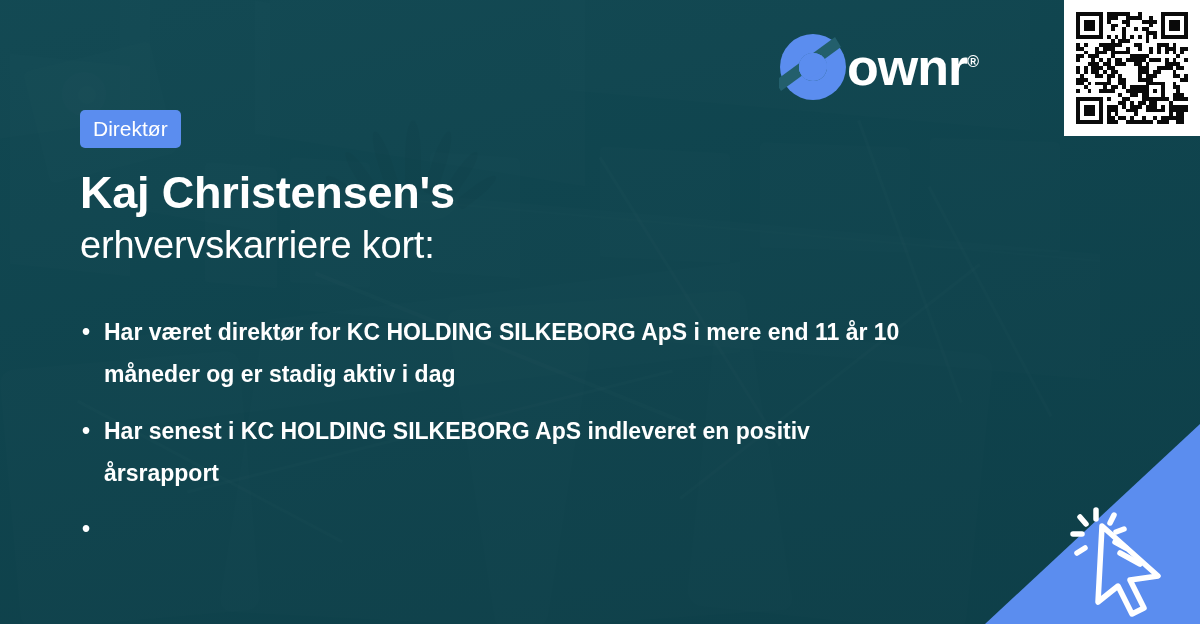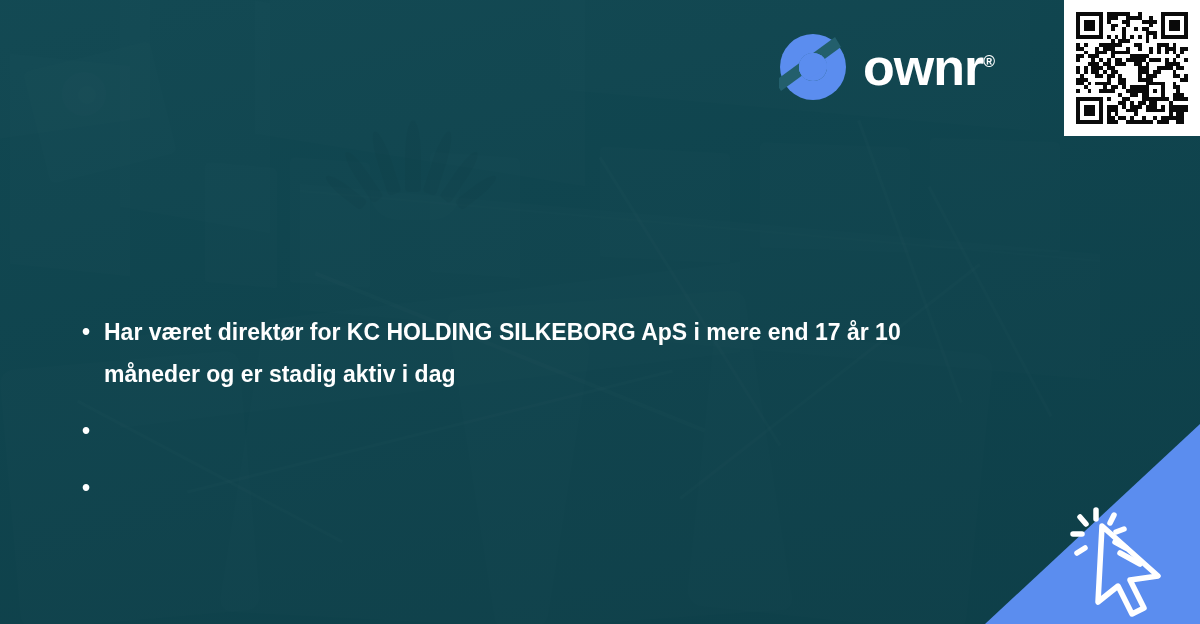--- a/index.html
+++ b/index.html
@@ -150,21 +150,20 @@
   .qr i { background: #ffffff; display: block; }
   .qr i.on { background: #0a0a0a; }
 
   
   .logo {
     position: absolute;
     top: 33px;
     left: 779px;
     display: flex;
     align-items: center;
-    gap: 16px;
   }
   .logo-mark { width: 68px; height: 68px; display: block; }
   .logo-text {
     color: #ffffff;
     font-size: 52px;
     font-weight: bold;
     letter-spacing: -1px;
     line-height: 1;
     position: relative;
     font-family: "Liberation Sans", sans-serif;
@@ -1173,27 +1172,33 @@
         <i class="on"></i>
         <i class="on"></i>
         <i></i>
         <i></i>
         <i class="on"></i>
         <i class="on"></i>
         <i></i>
       </div>
   </div>
 
+  <div class="content">
+    <div class="badge">Direktør</div>
+    <div class="title">Kaj Christensen's</div>
+    <div class="subtitle">erhvervskarriere kort:</div>
+  </div>
 
   <div class="bullets" id="bullets">
       <div class="bullet-item">
         <div class="bullet-dot">•</div>
-        <div class="bullet-text">Har været direktør for KC HOLDING SILKEBORG ApS i mere end 17 år 10 måneder og er stadig aktiv i dag</div>
+        <div class="bullet-text">Har været direktør for KC HOLDING SILKEBORG ApS i mere end 11 år 10 måneder og er stadig aktiv i dag</div>
       </div>
       <div class="bullet-item">
         <div class="bullet-dot">•</div>
+        <div class="bullet-text">Har senest i KC HOLDING SILKEBORG ApS indleveret en positiv årsrapport</div>
       </div>
       <div class="bullet-item">
         <div class="bullet-dot">•</div>
       </div>
     </div>
 
 </div>
 
 </body></html>

